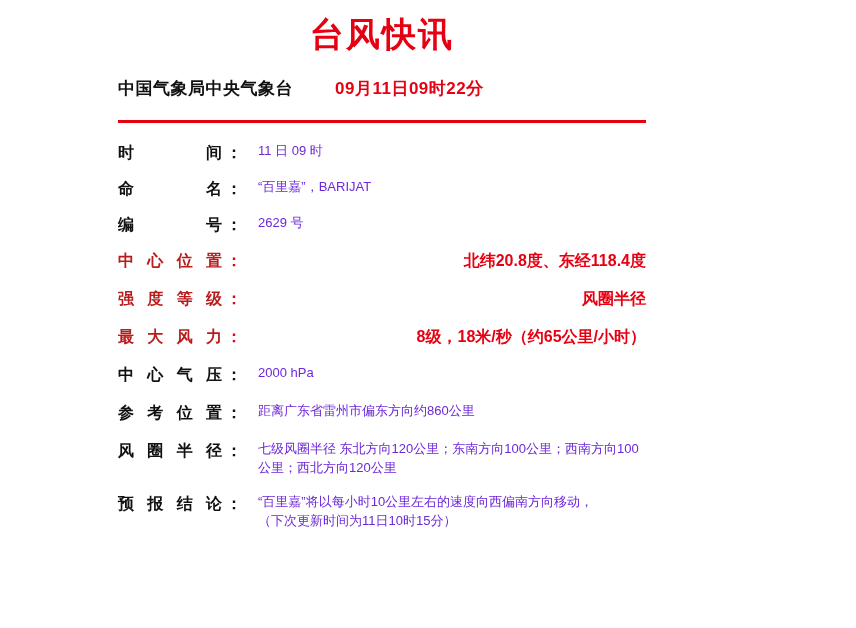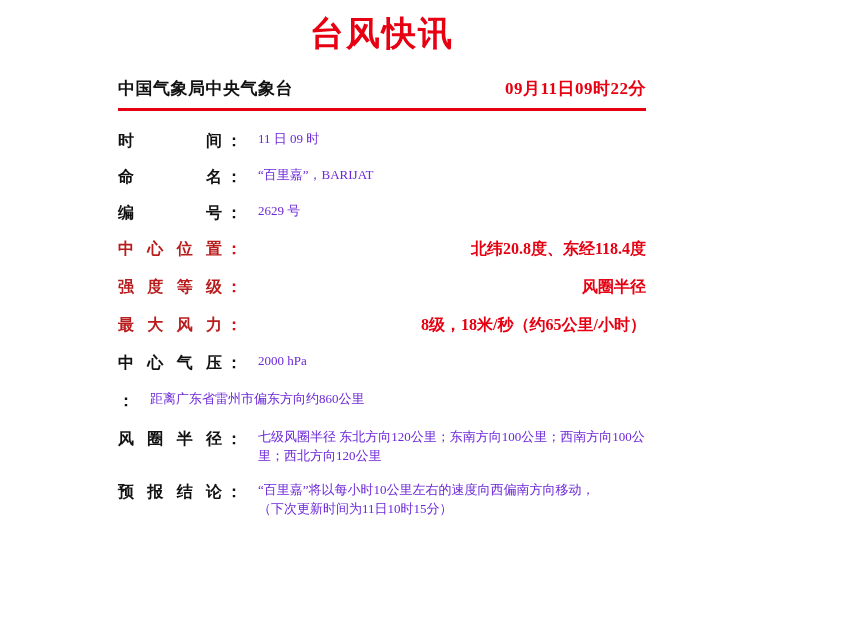--- a/index.html
+++ b/index.html
@@ -12,21 +12,20 @@
     background: #ffffff;
     font-family: "Liberation Sans", sans-serif;
     color: #1a1a1a;
     overflow: hidden;
   }
   .page {
     position: relative;
     width: 764px;
     height: 628px;
     box-sizing: border-box;
-    font-family: Liberation Serif, serif;
   }
   .title {
     text-align: center;
     color: #e60012;
     font-size: 34px;
     font-weight: bold;
     letter-spacing: 2px;
     padding-top: 14px;
     line-height: 1.2;
   }
@@ -34,24 +33,24 @@
     text-align: center;
     font-size: 17px;
     font-weight: bold;
     color: #111111;
     margin-top: 28px;
     letter-spacing: 0.5px;
   }
   .header-bar {
     margin: 22px 118px 0 118px;
     border-bottom: 3px solid #e60012;
-    padding-bottom: 8px;
+    padding-bottom: 20px;
     display: flex;
-    justify-content: space-between;
     align-items: flex-end;
+    gap: 42px;
   }
   .org {
     font-size: 17px;
     font-weight: bold;
     color: #111111;
     letter-spacing: 0.5px;
   }
   .datetime {
     font-size: 17px;
     font-weight: bold;
@@ -161,20 +160,21 @@
       <div class="value red">8级，18米/秒（约65公里/小时）</div>
     </div>
 
     <div class="row spacer-tall">
       <div class="label">中心气压</div>
       <div class="colon">：</div>
       <div class="value">2000 hPa</div>
     </div>
 
     <div class="row spacer-tall">
+      <div class="label">参考位置</div>
       <div class="colon">：</div>
       <div class="value">距离广东省雷州市偏东方向约860公里</div>
     </div>
 
     <div class="row spacer-tall">
       <div class="label">风圈半径</div>
       <div class="colon">：</div>
       <div class="value">七级风圈半径 东北方向120公里；东南方向100公里；西南方向100公里；西北方向120公里</div>
     </div>
 

